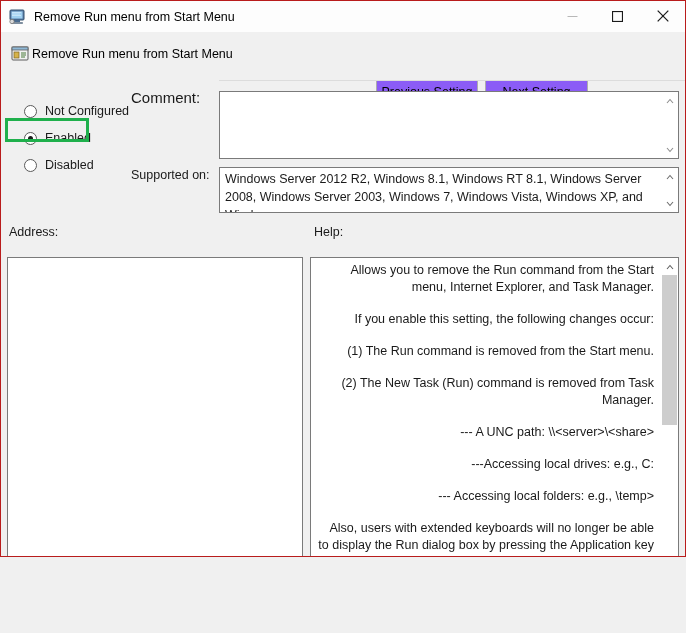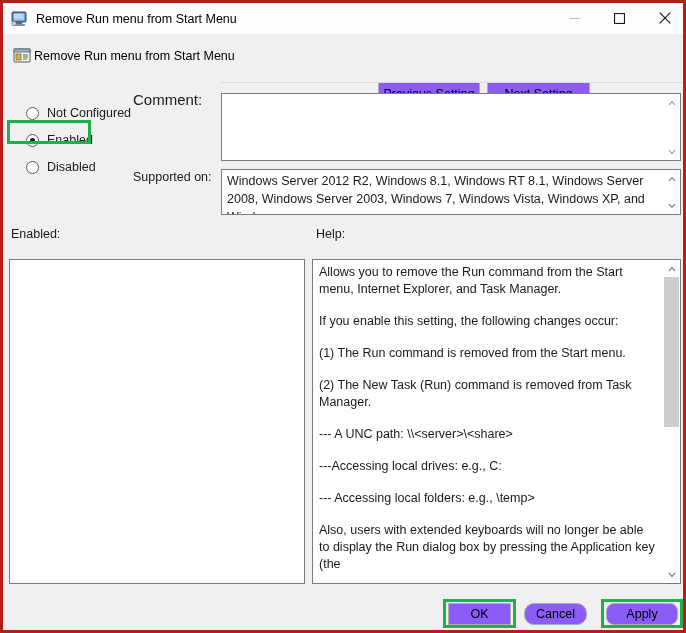--- a/index.html
+++ b/index.html
@@ -12,23 +12,23 @@
     height: 633px;
     font-family: "Liberation Sans", sans-serif;
     font-size: 12.5px;
     color: #1a1a1a;
     background: #f0f0f0;
     overflow: hidden;
   }
   #window {
     position: relative;
     width: 686px;
-    height: 633px;
+    height: 557px;
     background: #f0f0f0;
-    border: 3px solid #b91c1c;
+    border: 1px solid #b91c1c;
     overflow: hidden;
   }
 
   
   #titlebar {
     position: absolute;
     left: 0; top: 0;
     width: 684px;
     height: 31px;
     background: #fdfdfd;
@@ -274,20 +274,21 @@
   }
   #help-text {
     flex: 1 1 auto;
     padding: 4px 7px 0 6px;
     font-size: 12.5px;
     line-height: 17px;
     overflow: hidden;
   }
   #help-text p {
     margin: 0 0 15px 0;
+    text-align: right;
   }
 
   
   #btn-ok {
     position: absolute;
     left: 445px; top: 600px;
     width: 63px; height: 22px;
   }
   #btn-cancel {
     position: absolute;
@@ -399,21 +400,21 @@
       </div>
       <div class="vsb-track"></div>
       <div class="vsb-arrow">
         <svg width="8" height="6" viewBox="0 0 8 6">
             <path d="M1 1 L4 4.5 L7 1" fill="none" stroke="#6d6d6d" stroke-width="1.1"></path>
           </svg>
       </div>
     </div>
   </div>
 
-  <span id="options-label">Enabled:</span>
+  <span id="options-label">Address:</span>
   <span id="help-label">Help:</span>
 
   <div id="options-box">
     <div></div>
   </div>
 
   <div id="help-box">
     <div id="help-text">
         <p>Allows you to remove the Run command from the Start menu, Internet Explorer, and Task Manager.</p>
         <p>If you enable this setting, the following changes occur:</p>

